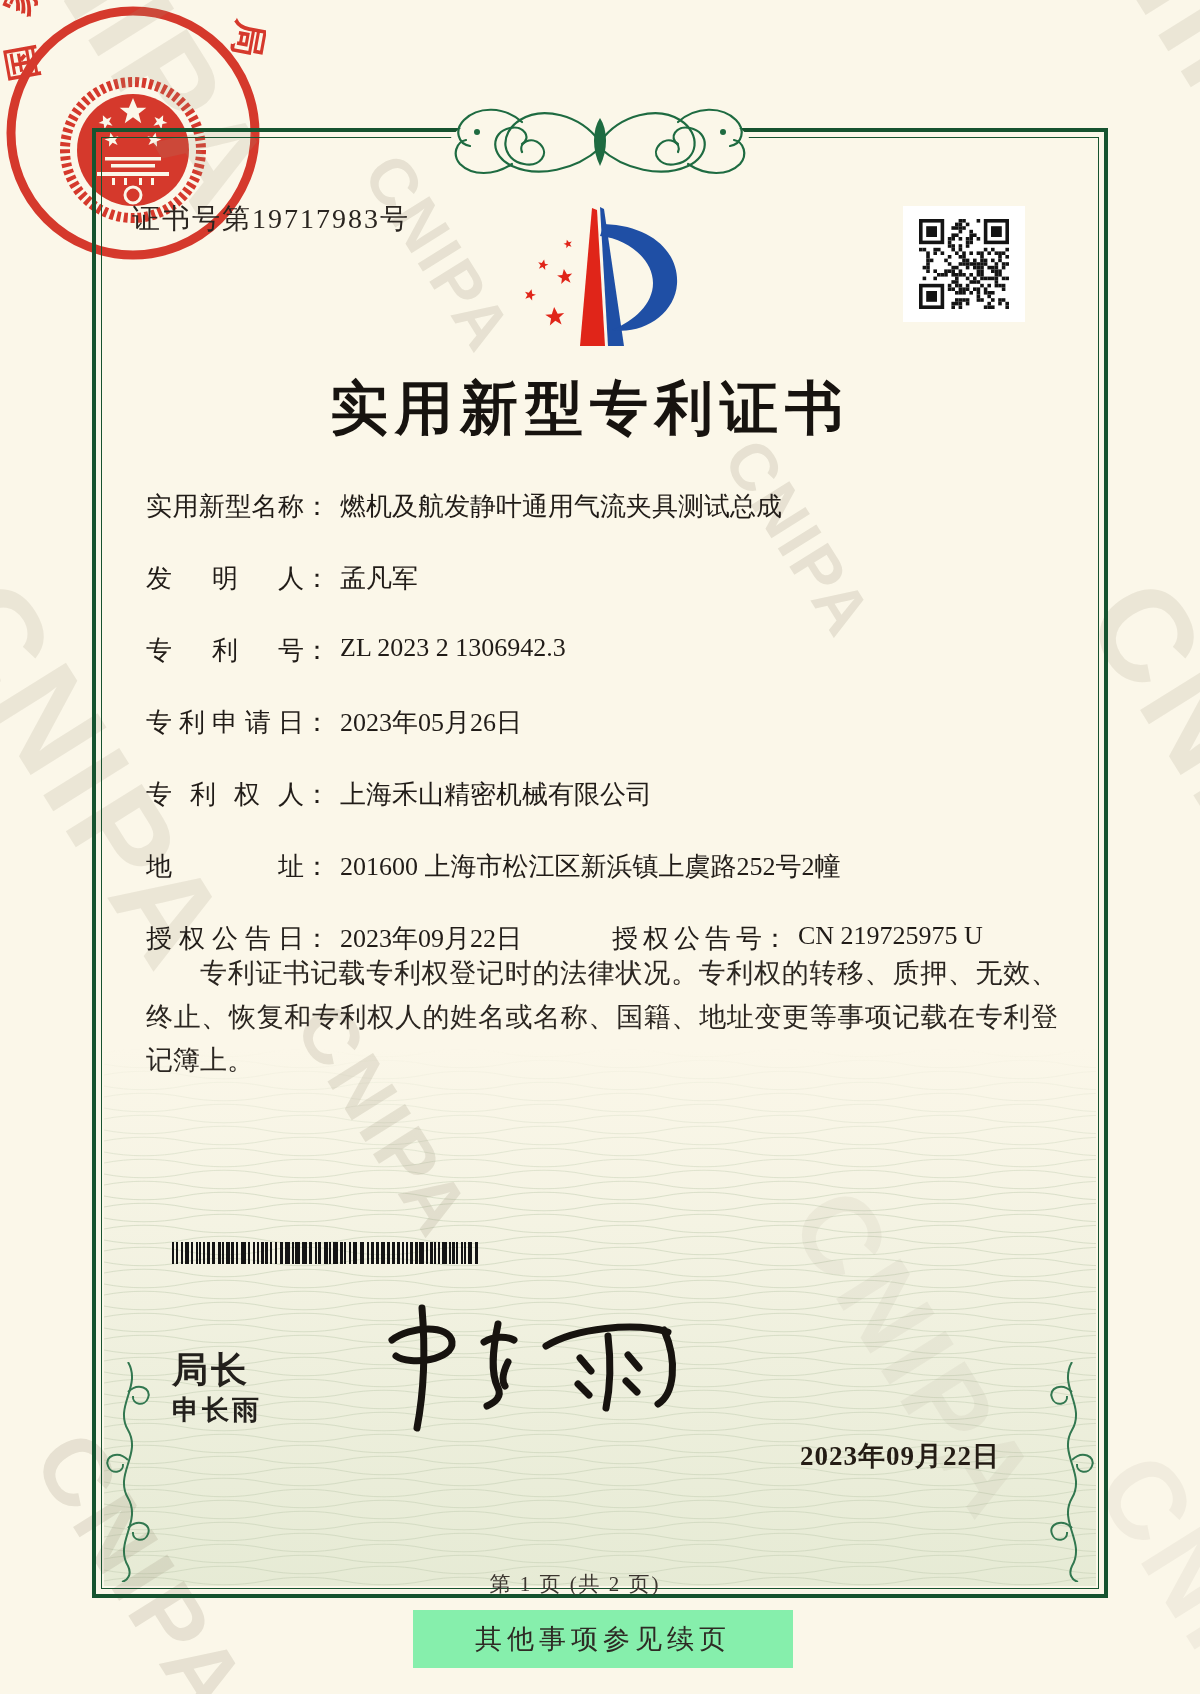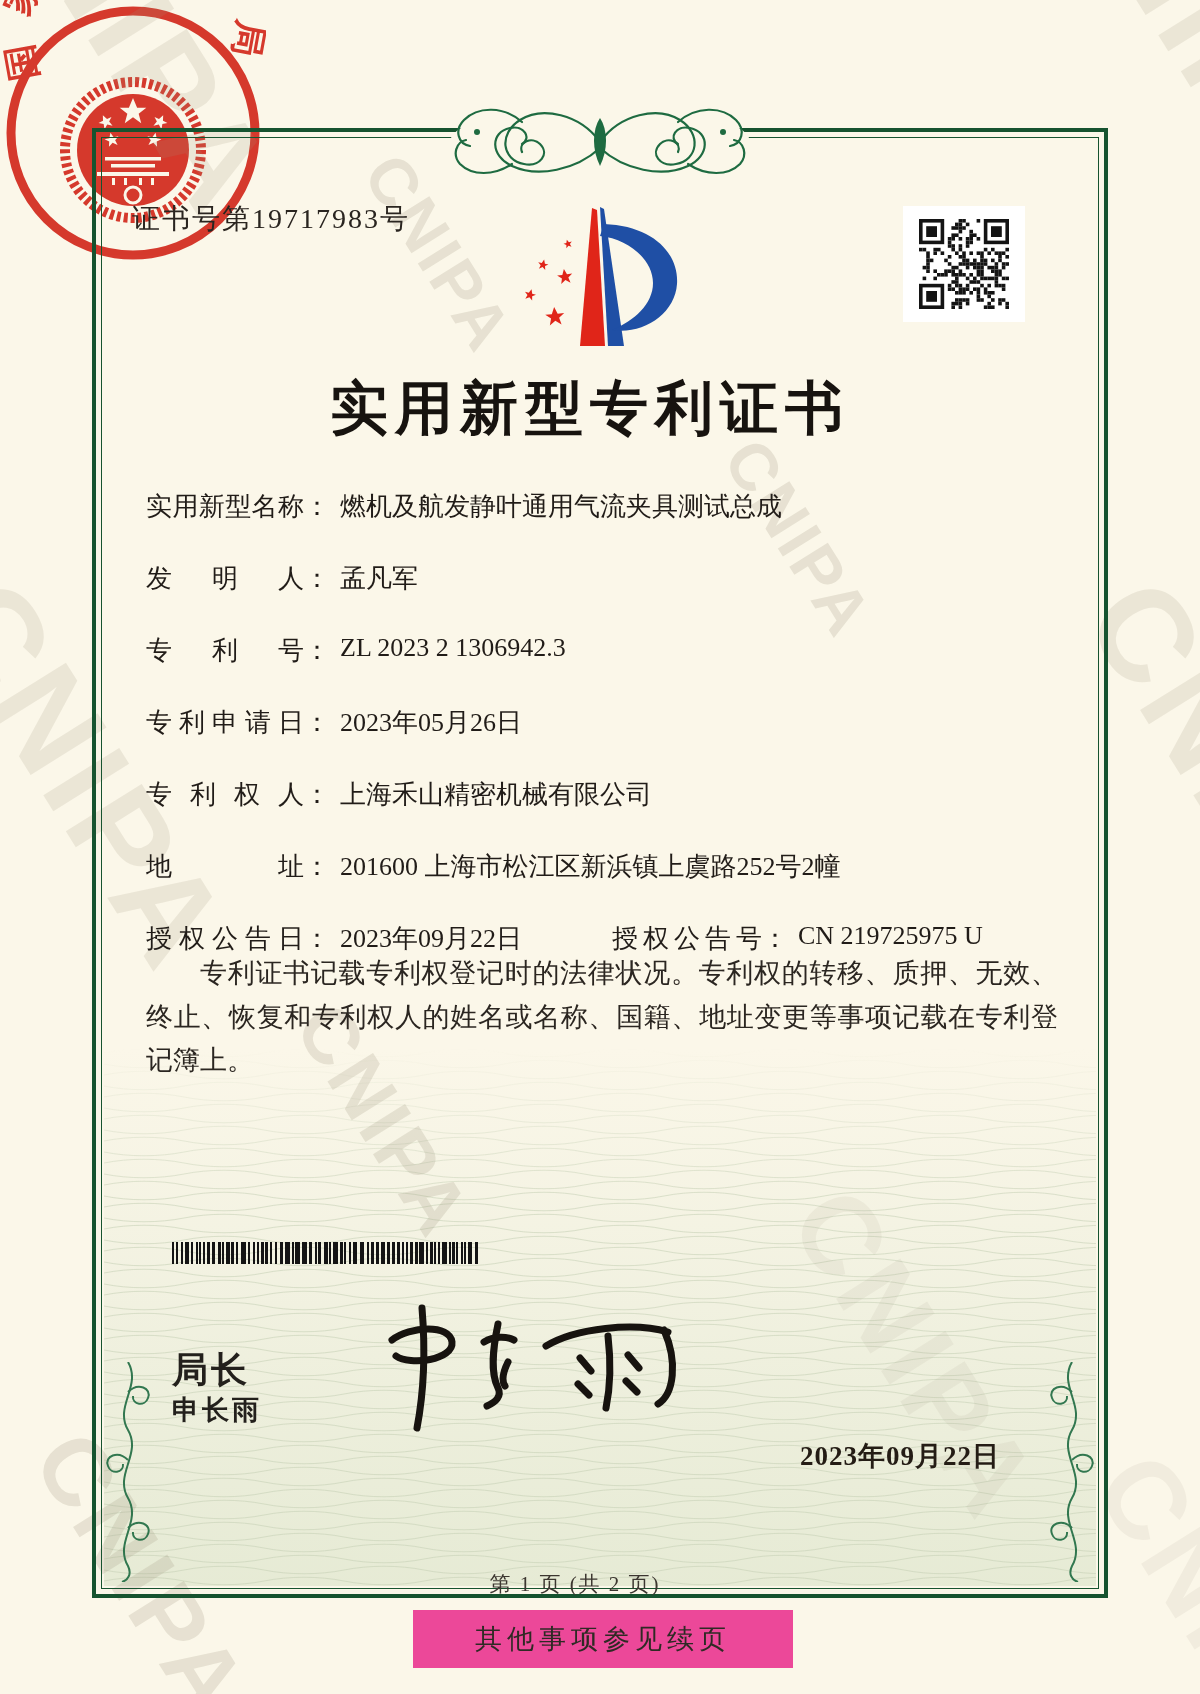--- a/index.html
+++ b/index.html
@@ -51,21 +51,21 @@
   #barcode{left:172px;top:1242px;}
   .director-title{left:172px;top:1346px;font-family:"Liberation Sans","DejaVu Sans",sans-serif;
                   font-size:36px;font-weight:600;letter-spacing:3px;color:#23201c;}
   .director-name{left:172px;top:1392px;font-family:"Liberation Sans","DejaVu Sans",sans-serif;
                  font-size:27px;font-weight:600;letter-spacing:3px;color:#23201c;}
   #signature{left:362px;top:1300px;width:348px;height:138px;}
   #seal{left:760px;top:1228px;width:266px;height:266px;z-index:3;}
   .seal-date{left:795px;top:1438px;width:210px;text-align:center;font-size:27px;font-weight:600;
              color:#241c15;z-index:4;letter-spacing:1px;}
   .page-footer{left:75px;top:1548px;width:1000px;text-align:center;font-size:21px;color:#3c3630;letter-spacing:2px;margin-top:22px;}
-  .cont-box{left:413px;top:1610px;width:380px;height:58px;background:#ec4899;z-index:3;}
+  .cont-box{left:413px;top:1610px;width:380px;height:58px;background:#86efac;z-index:3;}
   .cont-note{width:100%;text-align:center;line-height:58px;font-size:27px;letter-spacing:5px;color:#2e2a24;}
 </style>
 </head>
 <body>
 
 
 
 
 <div class="tint"></div>
 <svg id="waves" viewBox="0 0 992 538" preserveAspectRatio="none">

